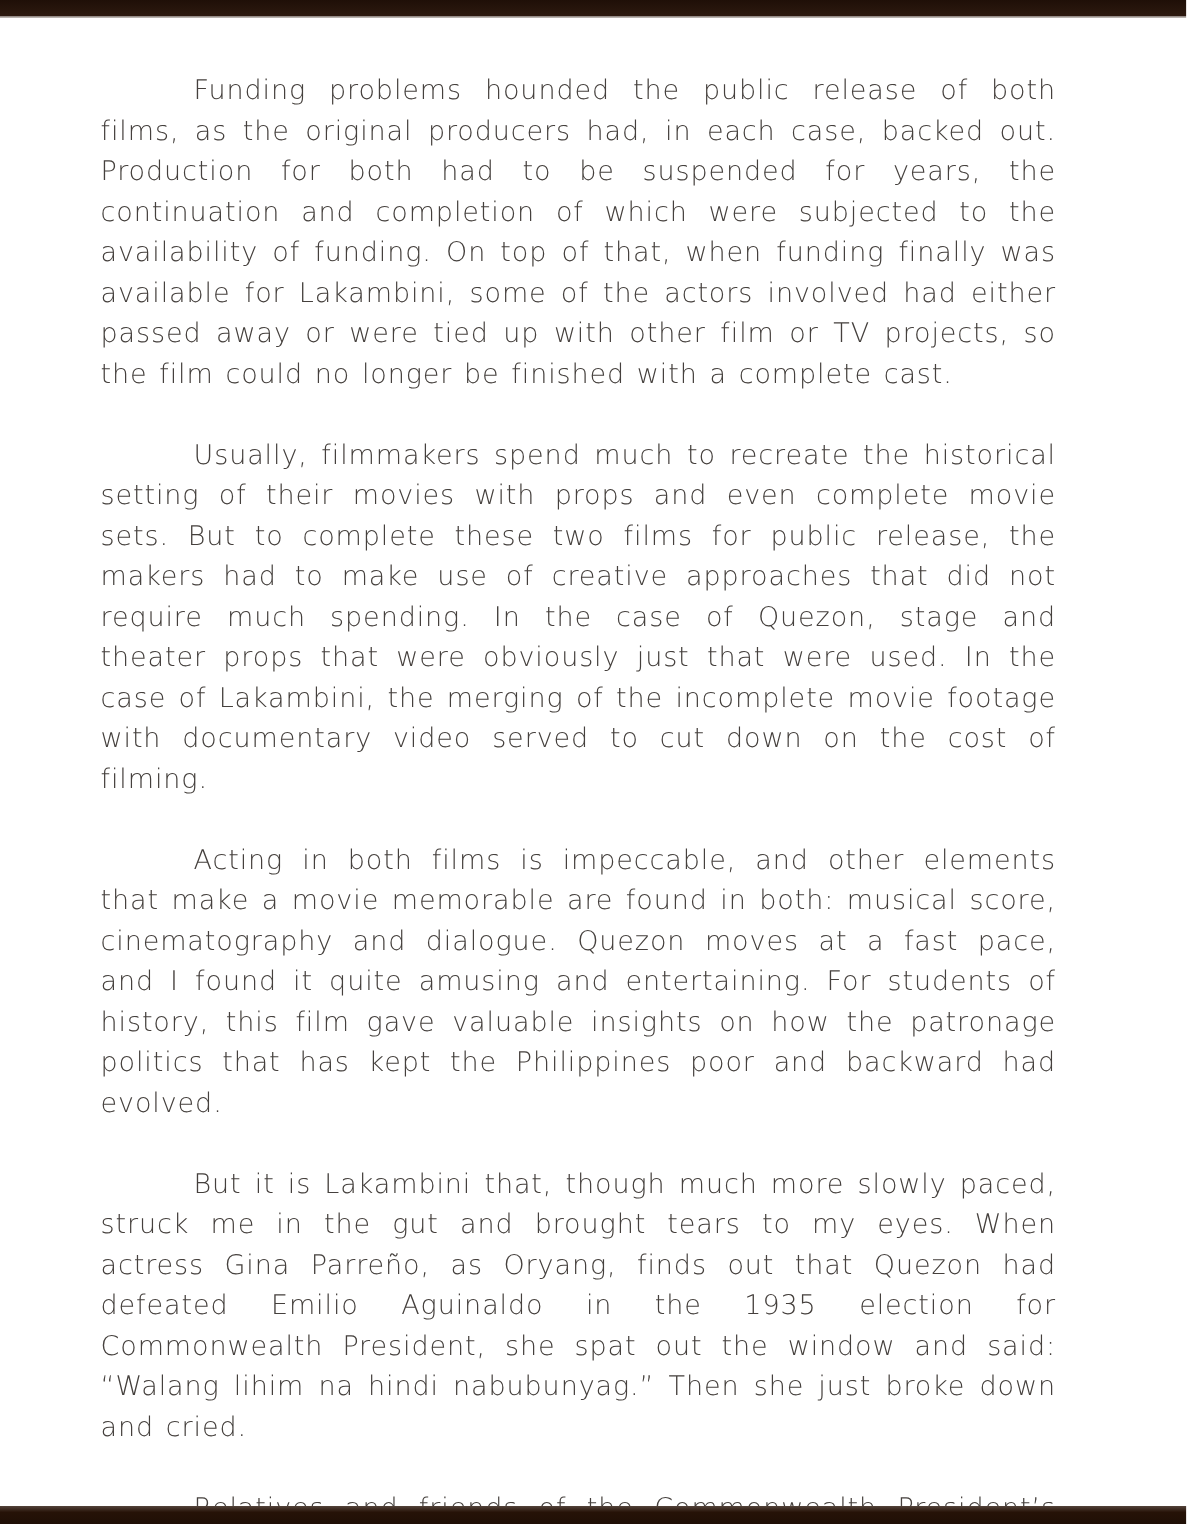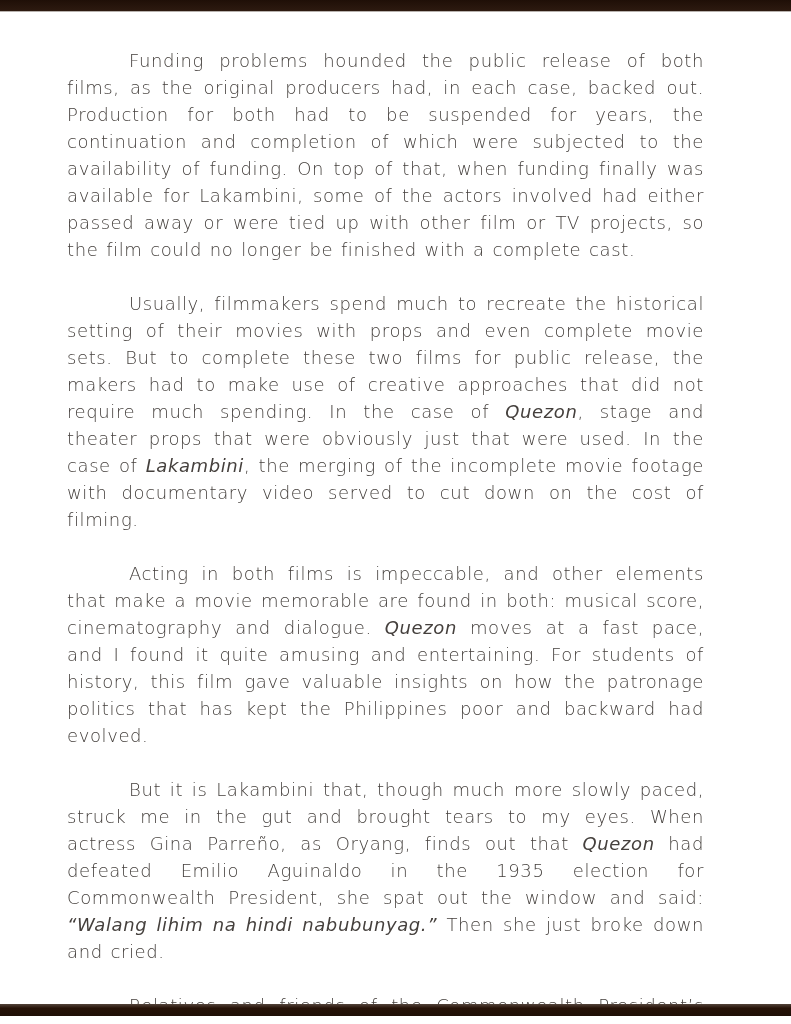--- a/index.html
+++ b/index.html
@@ -42,21 +42,20 @@
     letter-spacing: 0.6px;
     word-spacing: 1.5px;
     text-align: justify;
     text-indent: 62px;
     font-weight: 300;
   }
   .para:last-child {
     margin-bottom: 0;
   }
   .it {
-    font-style: italic;
   }
 </style>
 </head>
 <body>
 
 <div class="page">
   <div class="bar-top"></div>
   <div class="doc-body">
       <p class="para"><span>Funding problems hounded the public release of both films, as the original producers had, in each case, backed out. Production for both had to be suspended for years, the continuation and completion of which were subjected to the availability of funding. On top of that, when funding finally was available for Lakambini, some of the actors involved had either passed away or were tied up with other film or TV projects, so the film could no longer be finished with a complete cast.</span></p>
       <p class="para"><span>Usually, filmmakers spend much to recreate the historical setting of their movies with props and even complete movie sets. But to complete these two films for public release, the makers had to make use of creative approaches that did not require much spending. In the case of </span><span class="it">Quezon</span><span>, stage and theater props that were obviously just that were used. In the case of </span><span class="it">Lakambini</span><span>, the merging of the incomplete movie footage with documentary video served to cut down on the cost of filming.</span></p>

